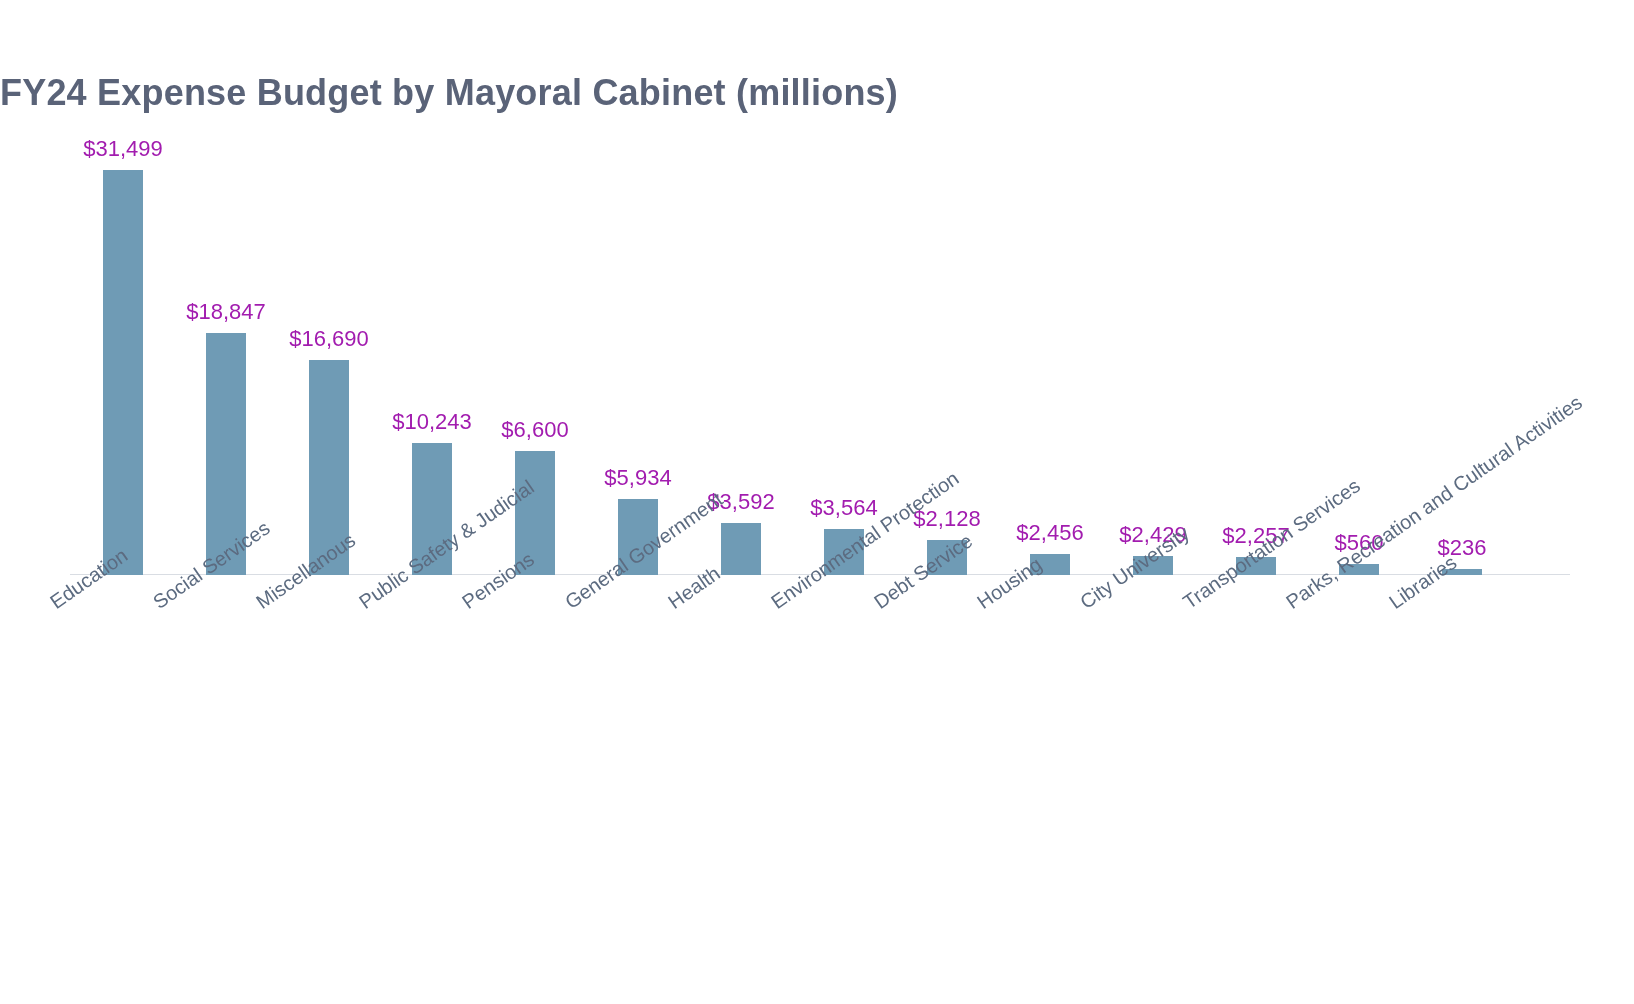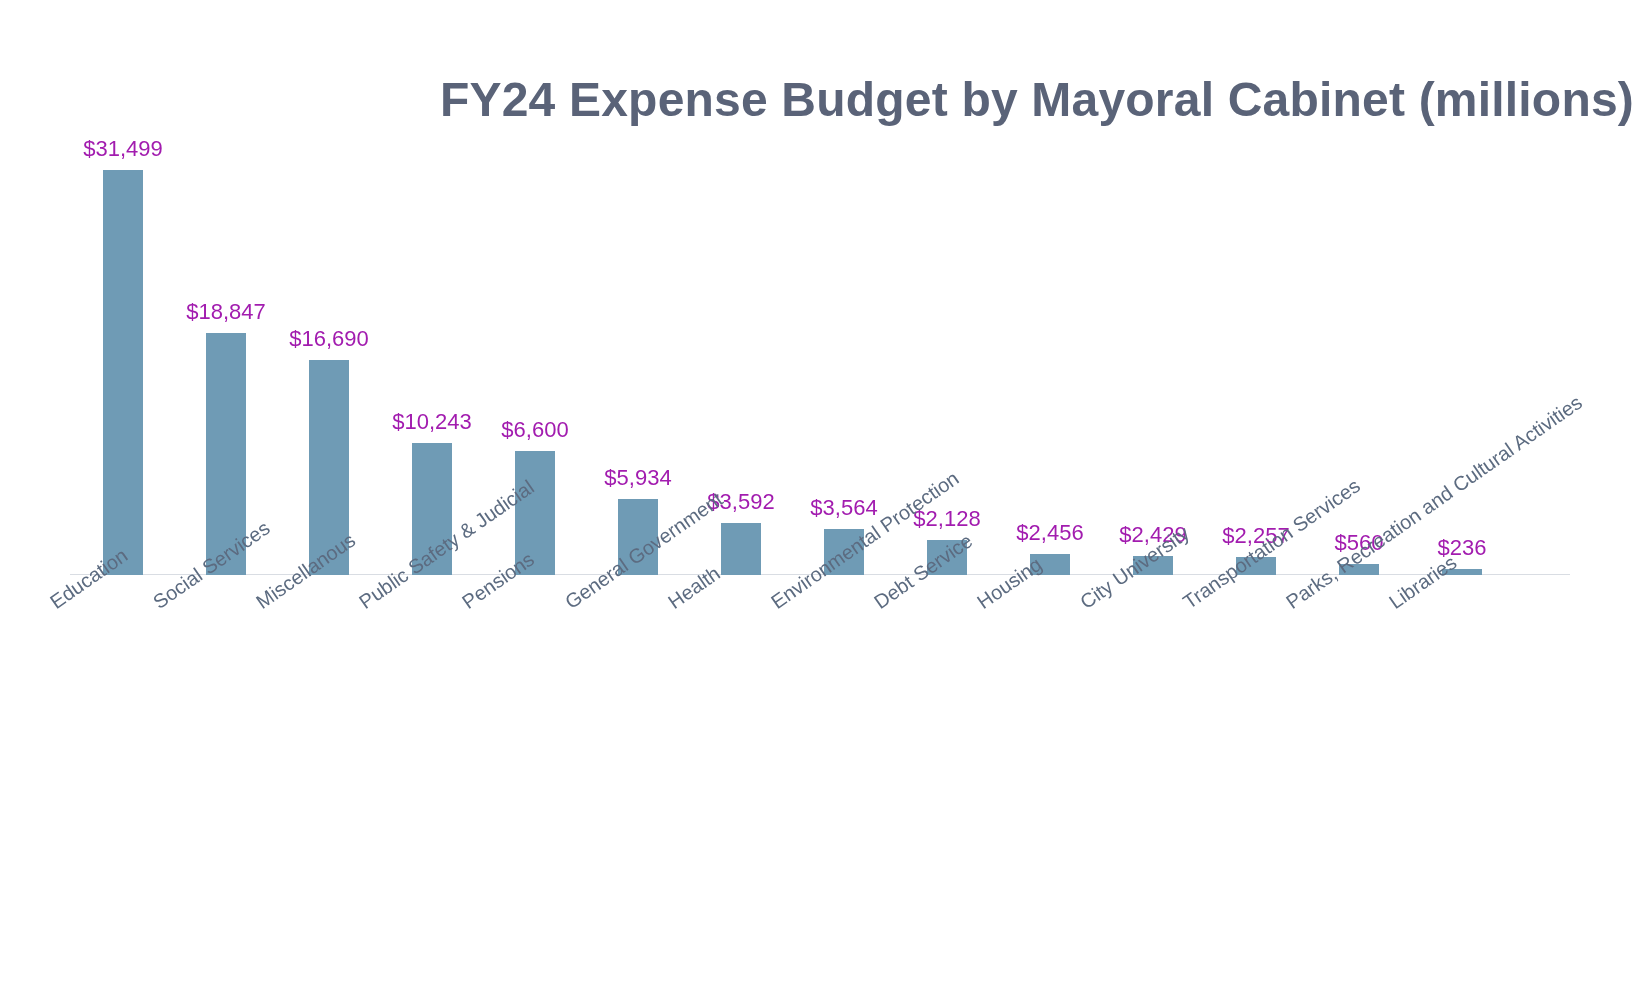--- a/index.html
+++ b/index.html
@@ -17,22 +17,22 @@
     position: relative;
     width: 1634px;
     height: 1004px;
     background: #ffffff;
   }
   #chart-title {
     position: absolute;
     top: 72px;
     left: 0;
     width: 1634px;
-    text-align: right;
-    font-size: 48px;
+    text-align: left;
+    font-size: 36px;
     font-weight: bold;
     color: #5a6378;
     letter-spacing: 0.2px;
     white-space: nowrap;
   }
   
   #plot-area {
     position: absolute;
     left: 70px;
     top: 140px;

